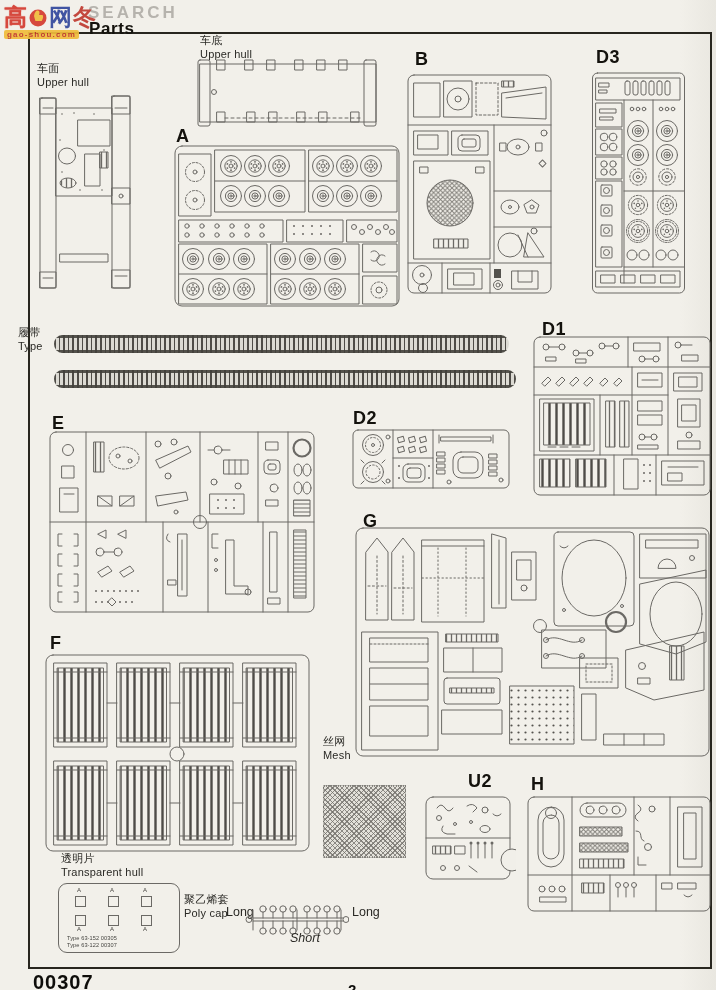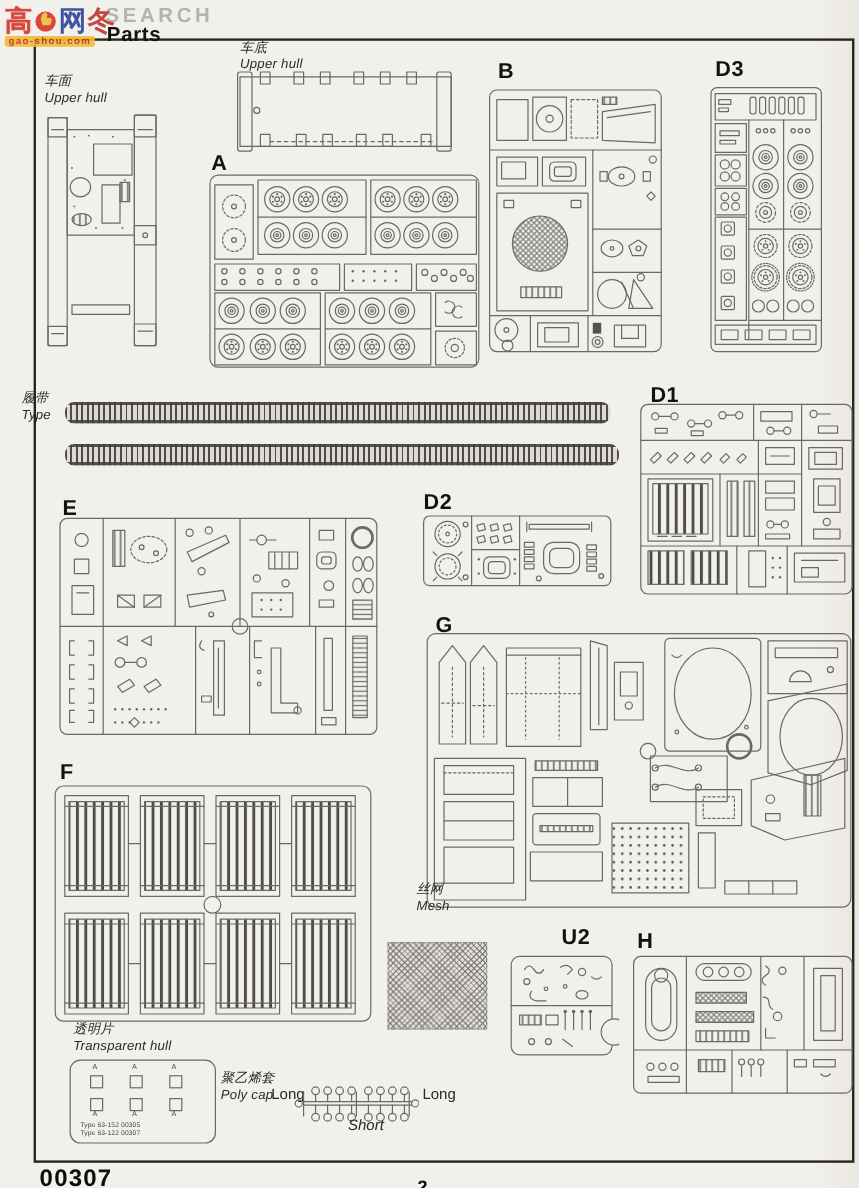--- a/index.html
+++ b/index.html
@@ -2,21 +2,21 @@
 <html><head>
 <meta charset="utf-8">
 <style>
   html,body{margin:0;padding:0;background:#dddbd5;}
   #page{position:relative;width:716px;height:990px;overflow:hidden;
         background:linear-gradient(90deg,#f2f0ea 0%,#f2f0ea 95%,#e9e7e0 100%);
         font-family:"Liberation Sans","DejaVu Sans",sans-serif;color:#262521;}
   .abs{position:absolute;}
   .page-border{box-sizing:border-box;border:2px solid #28261f;}
   .lbl{font-size:11px;line-height:13.5px;letter-spacing:.2px;color:#2a2925;}
-  .lbl span{display:block;font-style:italic;}
+  .lbl span{display:block;}
   .sletter{font-size:18px;font-weight:bold;color:#14120d;letter-spacing:.5px;}
   .ghost{font-size:17px;font-weight:bold;letter-spacing:3px;color:#b6b3ad;}
   .title{font-size:17px;font-weight:bold;color:#14120d;letter-spacing:.6px;}
   svg.draw{position:absolute;stroke:#6b6965;fill:none;stroke-width:1;stroke-linecap:round;stroke-linejoin:round;}
   .track{position:absolute;height:18px;border-radius:8px/9px;
     background-color:rgba(122,120,113,.18);
     background-image:
       repeating-linear-gradient(90deg, rgba(66,64,59,.92) 0 1.6px, transparent 1.6px 4.6px),
       linear-gradient(180deg,#53514b 0 2.6px, transparent 2.6px 15.4px, #53514b 15.4px 18px);}
   .mesh{position:absolute;background-color:#e3e1da;border:1px solid rgba(110,108,102,.35);
@@ -696,21 +696,21 @@
       <use href="#fpanel" x="199" y="108"></use>
     <circle cx="133" cy="101" r="7"></circle>
     <line x1="63" y1="50" x2="73" y2="50"></line>
       <line x1="126" y1="50" x2="136" y2="50"></line>
       <line x1="189" y1="50" x2="199" y2="50"></line>
     <line x1="63" y1="150" x2="73" y2="150"></line>
       <line x1="126" y1="150" x2="136" y2="150"></line>
       <line x1="189" y1="150" x2="199" y2="150"></line>
   </svg>
 
-  <div class="abs lbl" style="left:323px;top:735px;margin-left:24px;">
+  <div class="abs lbl" style="left:323px;top:735px;">
     <span>丝网</span>
     <span>Mesh</span>
   </div>
   <div class="mesh" style="left:323px;top:785px;width:81px;height:71px;"></div>
 
   <div class="abs sletter" style="left:427px;top:771px;margin-left:41px;">U2</div>
   <svg class="draw" style="left:423px;top:794px;" width="93" height="90" viewBox="0 0 93 90">
     <rect x="3" y="3" width="84" height="82" rx="7"></rect>
     <circle cx="89" cy="66" r="11" fill="#f1efe9"></circle>
     <line x1="3" y1="44" x2="87" y2="44"></line>

